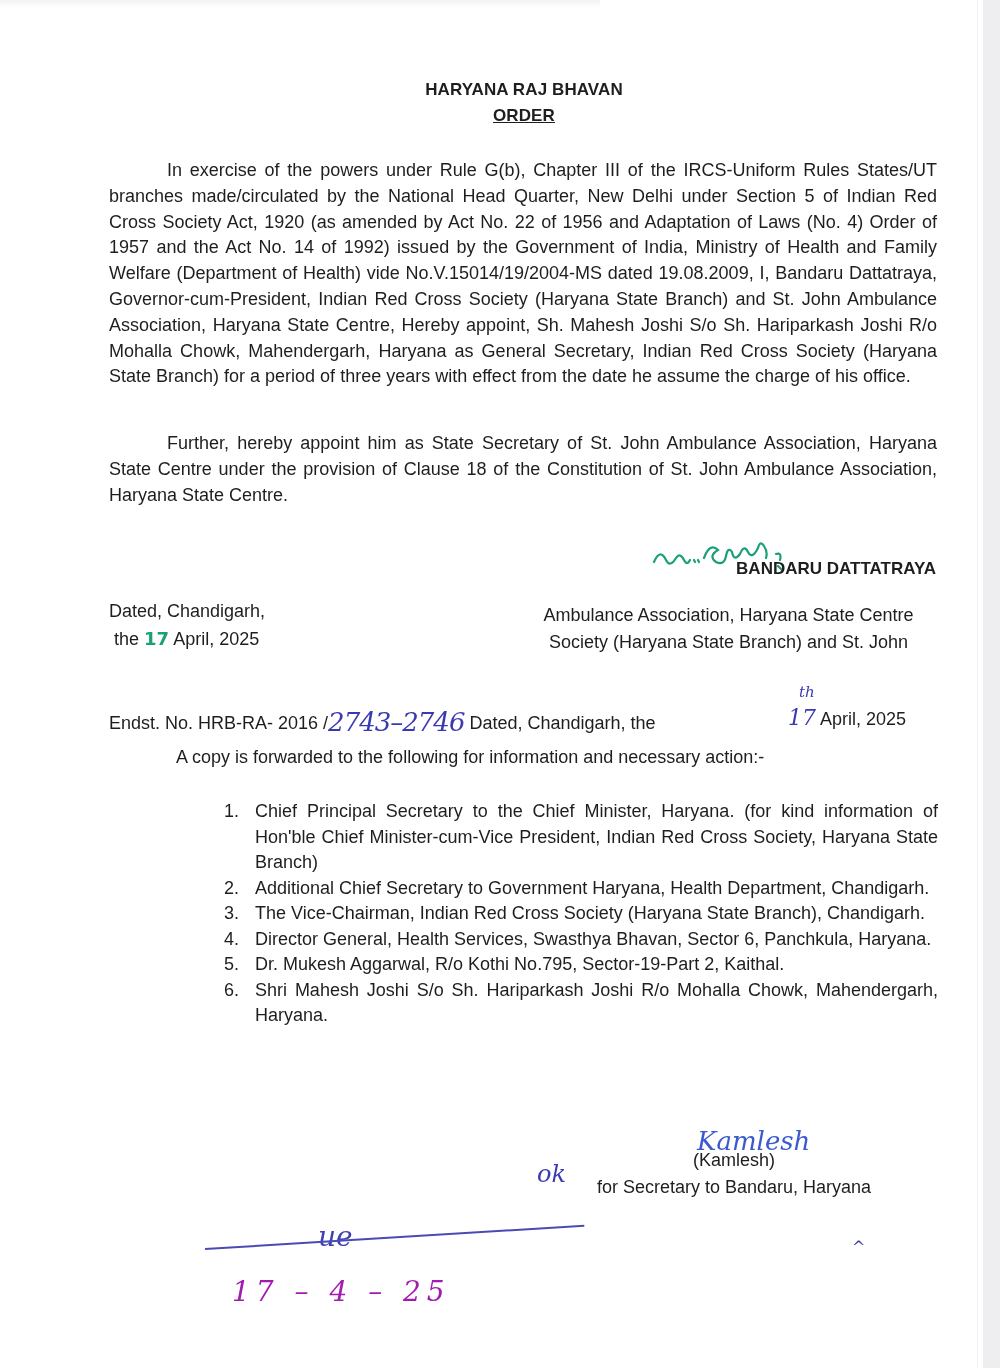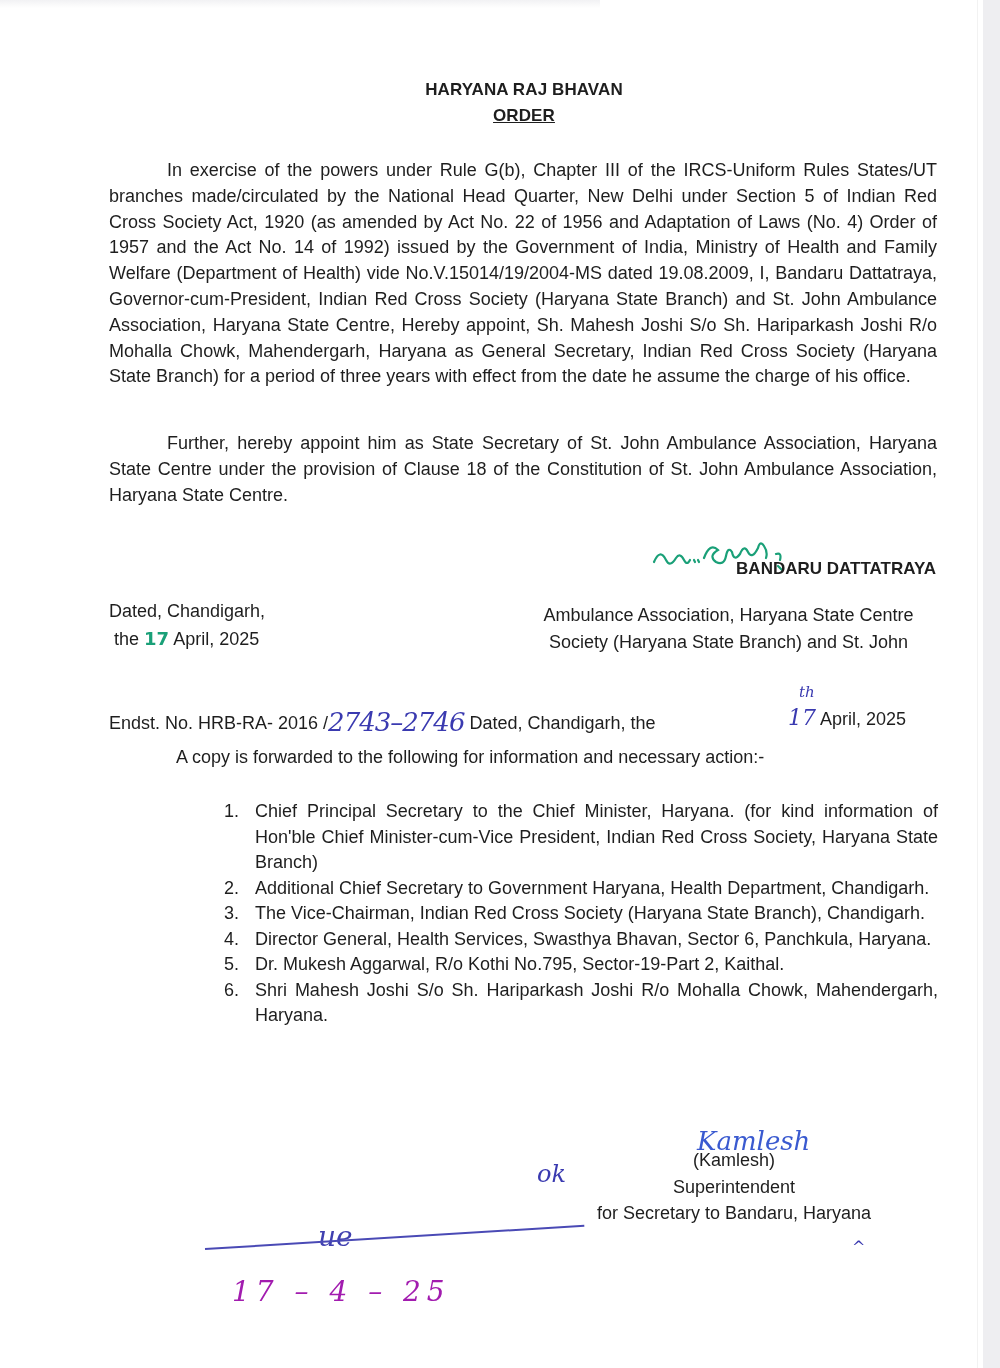--- a/index.html
+++ b/index.html
@@ -95,21 +95,20 @@
   <li><span class="num">2.</span><span>Additional Chief Secretary to Government Haryana, Health Department, Chandigarh.</span></li>
   <li><span class="num">3.</span><span>The Vice-Chairman, Indian Red Cross Society (Haryana State Branch), Chandigarh.</span></li>
   <li><span class="num">4.</span><span>Director General, Health Services, Swasthya Bhavan, Sector 6, Panchkula, Haryana.</span></li>
   <li><span class="num">5.</span><span>Dr. Mukesh Aggarwal, R/o Kothi No.795, Sector-19-Part 2, Kaithal.</span></li>
   <li><span class="num">6.</span><span>Shri Mahesh Joshi S/o Sh. Hariparkash Joshi R/o Mohalla Chowk, Mahendergarh, Haryana.</span></li>
 </ol>
 
 <div class="abs kamlesh-sig">Kamlesh</div>
 <div class="abs kamlesh-name">
   <div>(Kamlesh)</div>
-  <div>Superintendent</div>
   <div>for Secretary to Bandaru, Haryana</div>
 </div>
 <div class="abs ok-mark">ok</div>
 <div class="abs tick-mark">^</div>
 
 <div class="abs ue-mark">ue</div>
 <div class="abs hand-line"></div>
 <div class="abs hand-date">17 – 4 – 25</div>
 <div class="abs stamp">DESPATCHED</div>
 

